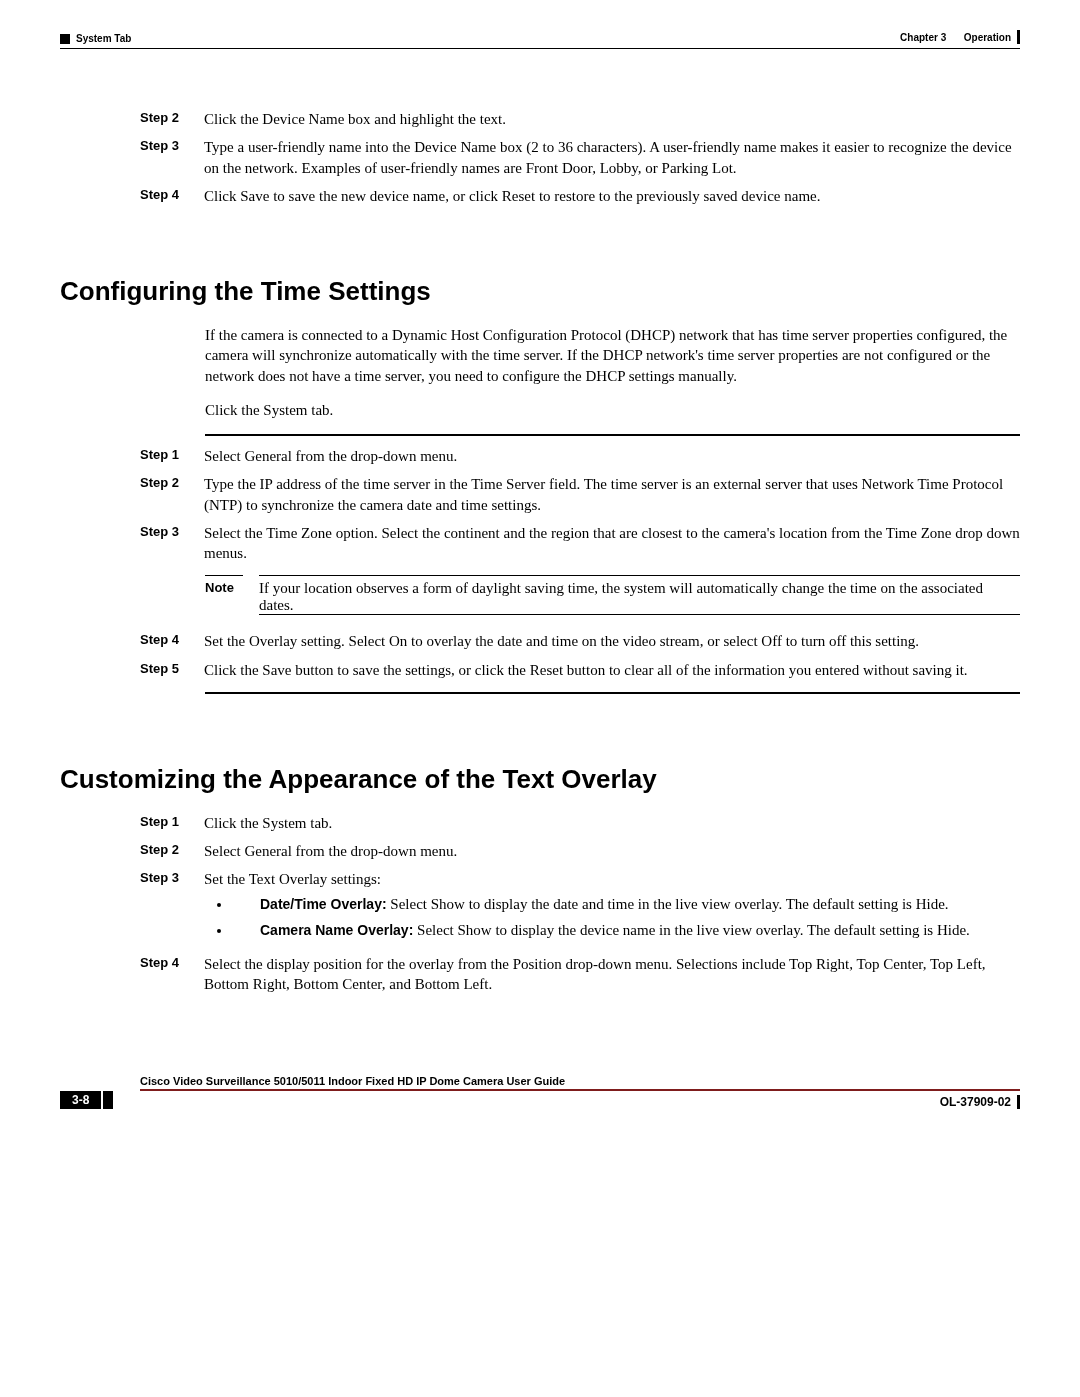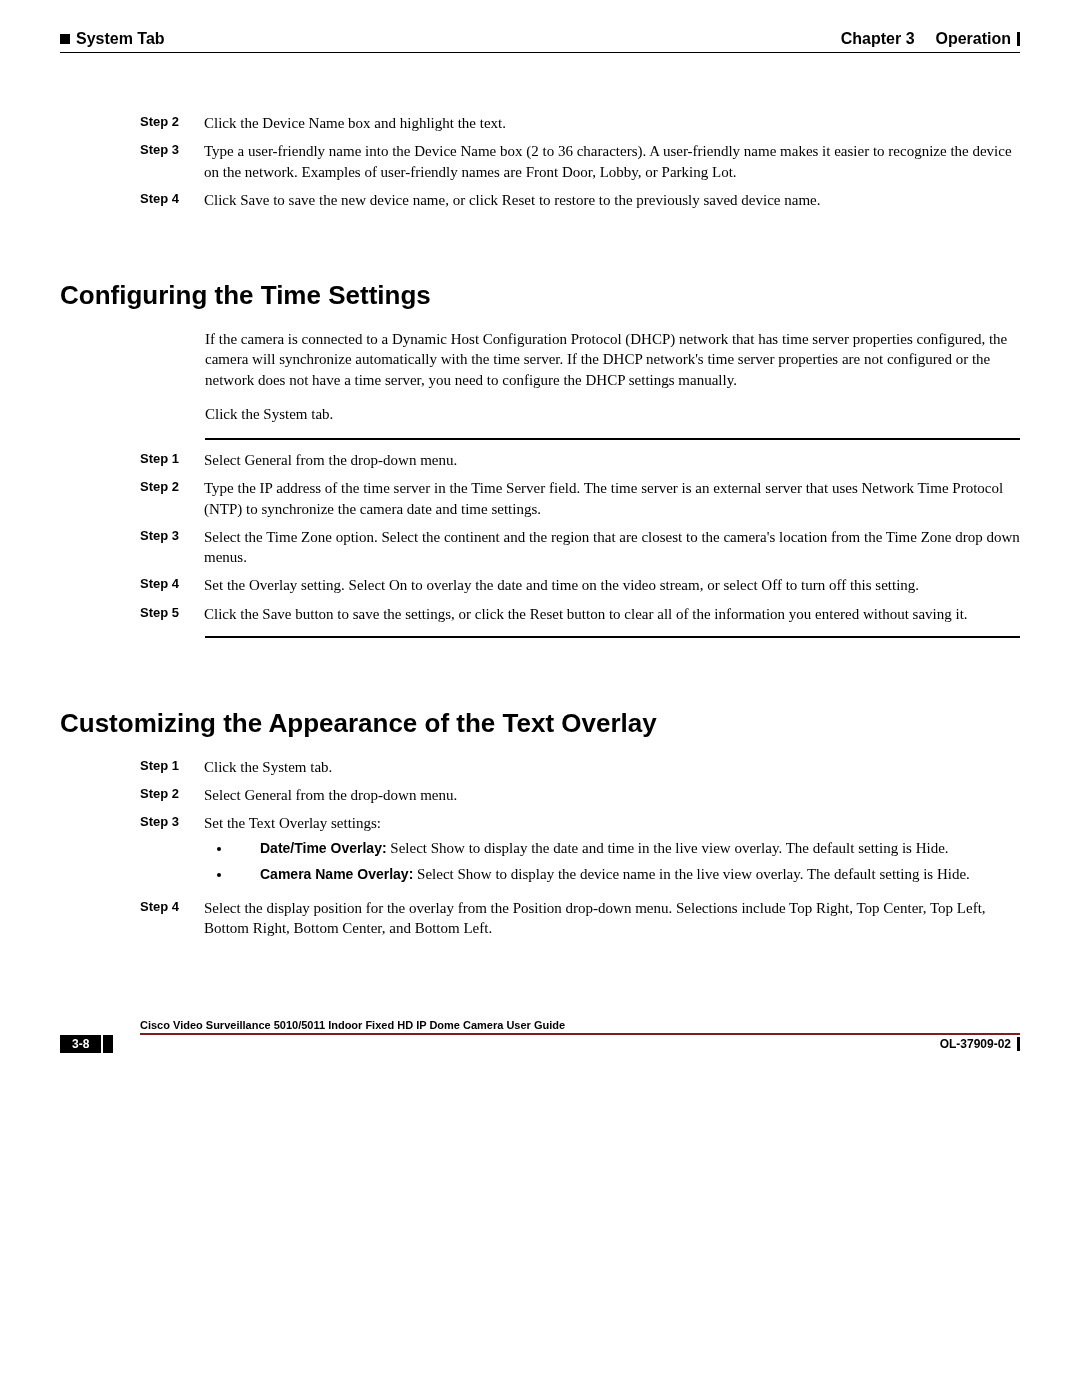--- a/index.html
+++ b/index.html
@@ -13,21 +13,21 @@
   }
   .page {
     padding: 30px 60px 20px 60px;
     box-sizing: border-box;
   }
   .header-row {
     display: flex;
     justify-content: space-between;
     align-items: flex-end;
     font-family: Arial, Helvetica, sans-serif;
-    font-size: 16px;
+    font-size: 10px;
     font-weight: bold;
     margin-bottom: 4px;
   }
   .header-left {
     display: flex;
     align-items: center;
     gap: 6px;
   }
   .header-square {
     width: 10px;
@@ -147,21 +147,21 @@
     margin-left: 80px;
     border-bottom: 2px solid #7f1d1d;
     padding-bottom: 2px;
     font-family: Arial, Helvetica, sans-serif;
     font-weight: bold;
     font-size: 11px;
   }
   .footer-bottom-row {
     display: flex;
     justify-content: space-between;
-    align-items: center;
+    align-items: flex-end;
     font-family: Arial, Helvetica, sans-serif;
     font-weight: bold;
     font-size: 12px;
     margin-top: 0;
   }
   .footer-left {
     display: flex;
     align-items: stretch;
     gap: 0;
   }
@@ -236,20 +236,33 @@
     <div class="step-row">
       <div class="step-label">Step 2</div>
       <div class="step-text">Type the IP address of the time server in the Time Server field. The time server is an external server that uses Network Time Protocol (NTP) to synchronize the camera date and time settings.</div>
     </div>
     <div class="step-row">
       <div class="step-label">Step 3</div>
       <div class="step-text">Select the Time Zone option. Select the continent and the region that are closest to the camera's location from the Time Zone drop down menus.</div>
     </div>
   </div>
 
+  <div class="note-block">
+    <div class="note-row">
+      <div class="note-label-col">
+        <hr>
+        <span class="note-label">Note</span>
+      </div>
+      <div class="note-text-col">
+        <hr>
+        <span>If your location observes a form of daylight saving time, the system will automatically change the time on the associated dates.</span>
+        <hr class="note-bottom-rule">
+      </div>
+    </div>
+  </div>
 
   <div class="steps-block">
     <div class="step-row">
       <div class="step-label">Step 4</div>
       <div class="step-text">Set the Overlay setting. Select On to overlay the date and time on the video stream, or select Off to turn off this setting.</div>
     </div>
     <div class="step-row">
       <div class="step-label">Step 5</div>
       <div class="step-text">Click the Save button to save the settings, or click the Reset button to clear all of the information you entered without saving it.</div>
     </div>

